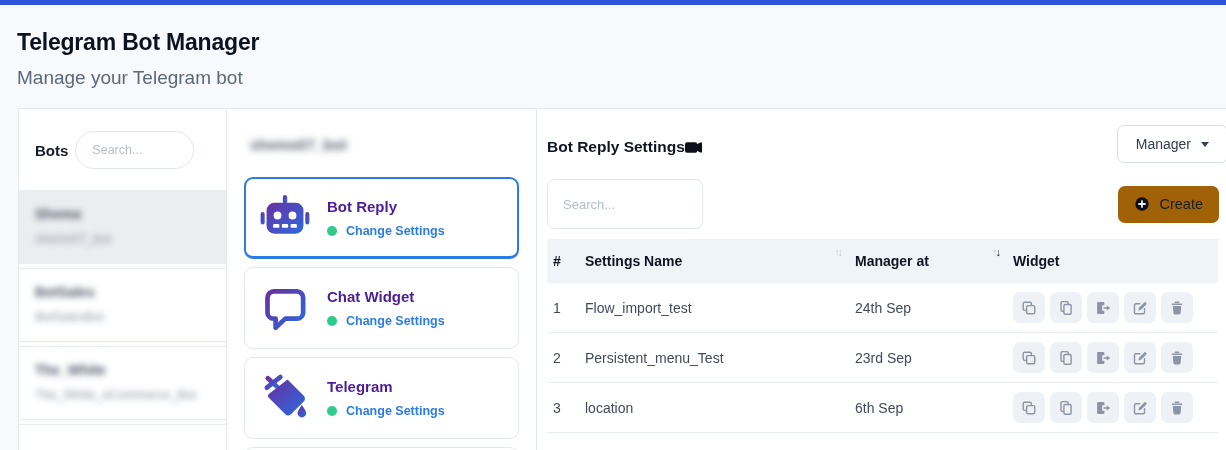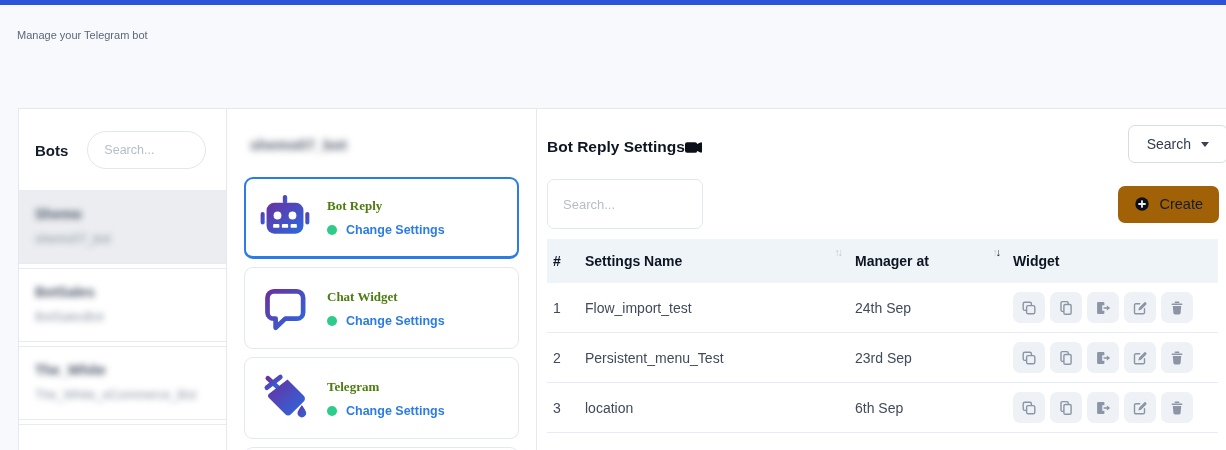--- a/index.html
+++ b/index.html
@@ -9,33 +9,33 @@
     overflow: hidden;
     background: #f7f9fd;
     font-family: "Liberation Sans", sans-serif;
     position: relative;
     color: #1a2230;
   }
   .topbar { height: 5px; background: #2d54d8; }
 
   .page-header { padding: 24px 17px 0; }
   .page-title { margin: 0 0 11px; font-size: 23px; font-weight: 700; color: #0b1220; letter-spacing: -0.2px; }
-  .page-subtitle { margin: 0; font-size: 11px; color: #5d6878; }
+  .page-subtitle { margin: 0; font-size: 19px; color: #5d6878; }
 
   .main-panel {
     position: absolute; top: 108px; left: 18px;
     width: 1215px; height: 400px;
     background: #fff;
     border: 1px solid #e4e8ef;
     display: flex;
   }
 
   
   .bots-col { width: 208px; flex-shrink: 0; border-right: 1px solid #e4e8ef; }
-  .bots-header { display: flex; align-items: center; gap: 19px; padding: 22px 14px 21px 16px; }
+  .bots-header { display: flex; align-items: center; gap: 7px; padding: 22px 14px 21px 16px; }
   .bots-title { font-size: 15px; font-weight: 700; color: #141c2a; }
   .bots-search {
     width: 119px; height: 38px;
     border: 1px solid #e3e7ee; border-radius: 19px;
     padding: 0 16px; font-size: 12.5px; color: #374151;
     outline: none; background: #fff;
     font-family: "Liberation Sans", sans-serif;
   }
   .bots-search::placeholder { color: #b6bdc9; }
   .bot-item {
@@ -60,21 +60,21 @@
   .feature-cards { margin-top: 24px; display: flex; flex-direction: column; gap: 8px; }
   .feature-card {
     border: 1px solid #e4e8ef; border-radius: 9px;
     padding: 6px 15px; display: flex; align-items: center; gap: 17px;
     background: #fff; cursor: pointer; min-height: 82px;
   }
   .feature-card.selected { border: 2px solid #2b7ce5; border-bottom-width: 3px; padding: 12px 14px; }
   .feature-card.partial { min-height: 26px; border-bottom: none; border-radius: 9px 9px 0 0; }
   .feature-icon { width: 50px; height: 50px; flex-shrink: 0; display: flex; align-items: center; justify-content: center; }
   .feature-icon svg { width: 50px; height: 50px; }
-  .feature-name { font-size: 13px; font-weight: 600; color: #4d7c0f; font-family: Liberation Serif, serif; }
+  .feature-name { font-size: 15px; font-weight: 600; color: #4c1d95; }
   .feature-action { display: flex; align-items: center; gap: 9px; margin-top: 9px; }
   .green-dot { width: 10px; height: 10px; border-radius: 50%; background: #2ecc8b; }
   .change-link { font-size: 12.5px; font-weight: 700; color: #2b7ce5; text-decoration: none; cursor: pointer; }
 
   
   .settings-col { flex: 1; min-width: 0; padding-left: 8px; }
   .settings-header { display: flex; justify-content: space-between; align-items: flex-start; padding: 16px 4px 0 2px; }
   .panel-title { margin: 13px 0 0; font-size: 15.5px; font-weight: 700; color: #0d1522; display: flex; align-items: center; }
   .camera-icon { width: 17px; height: 17px; color: #0b1018; cursor: pointer; }
   .options-btn {
@@ -137,20 +137,21 @@
     <linearGradient id="grad-ico" x1="0" y1="0" x2="1" y2="1">
       <stop offset="0" stop-color="#6a30a0"></stop>
       <stop offset="1" stop-color="#2a6ae0"></stop>
     </linearGradient>
   </defs>
 </svg>
 
 <div class="topbar"></div>
 
 <header class="page-header">
+  <h1 class="page-title">Telegram Bot Manager</h1>
   <p class="page-subtitle">Manage your Telegram bot</p>
 </header>
 
 <div class="main-panel">
 
   <aside class="bots-col">
     <div class="bots-header">
       <span class="bots-title">Bots</span>
       <input class="bots-search" type="text" placeholder="Search..." style="">
     </div>
@@ -237,21 +238,21 @@
 
   <section class="settings-col">
     <div class="settings-header">
       <h2 class="panel-title">
         <span>Bot Reply Settings</span>
         <svg class="camera-icon" viewBox="0 0 16 16">
           <path fill="currentColor" d="M0 5a2 2 0 0 1 2-2h7.5a2 2 0 0 1 1.983 1.738l3.11-1.382A1 1 0 0 1 16 4.269v7.462a1 1 0 0 1-1.406.913l-3.111-1.382A2 2 0 0 1 9.5 13H2a2 2 0 0 1-2-2V5z"></path>
         </svg>
       </h2>
       <button class="options-btn">
-        <span>Search</span>
+        <span>Manager</span>
         <span class="caret-down"></span>
       </button>
     </div>
 
     <div class="settings-toolbar">
       <input class="table-search" type="text" placeholder="Search..." style="">
       <button class="create-btn">
         <svg class="plus-icon" viewBox="0 0 16 16">
           <circle cx="8" cy="8" r="6.7" fill="currentColor"></circle>
           <rect x="7.1" y="4.3" width="1.8" height="7.4" rx="0.5" fill="#edf0f3"></rect>

